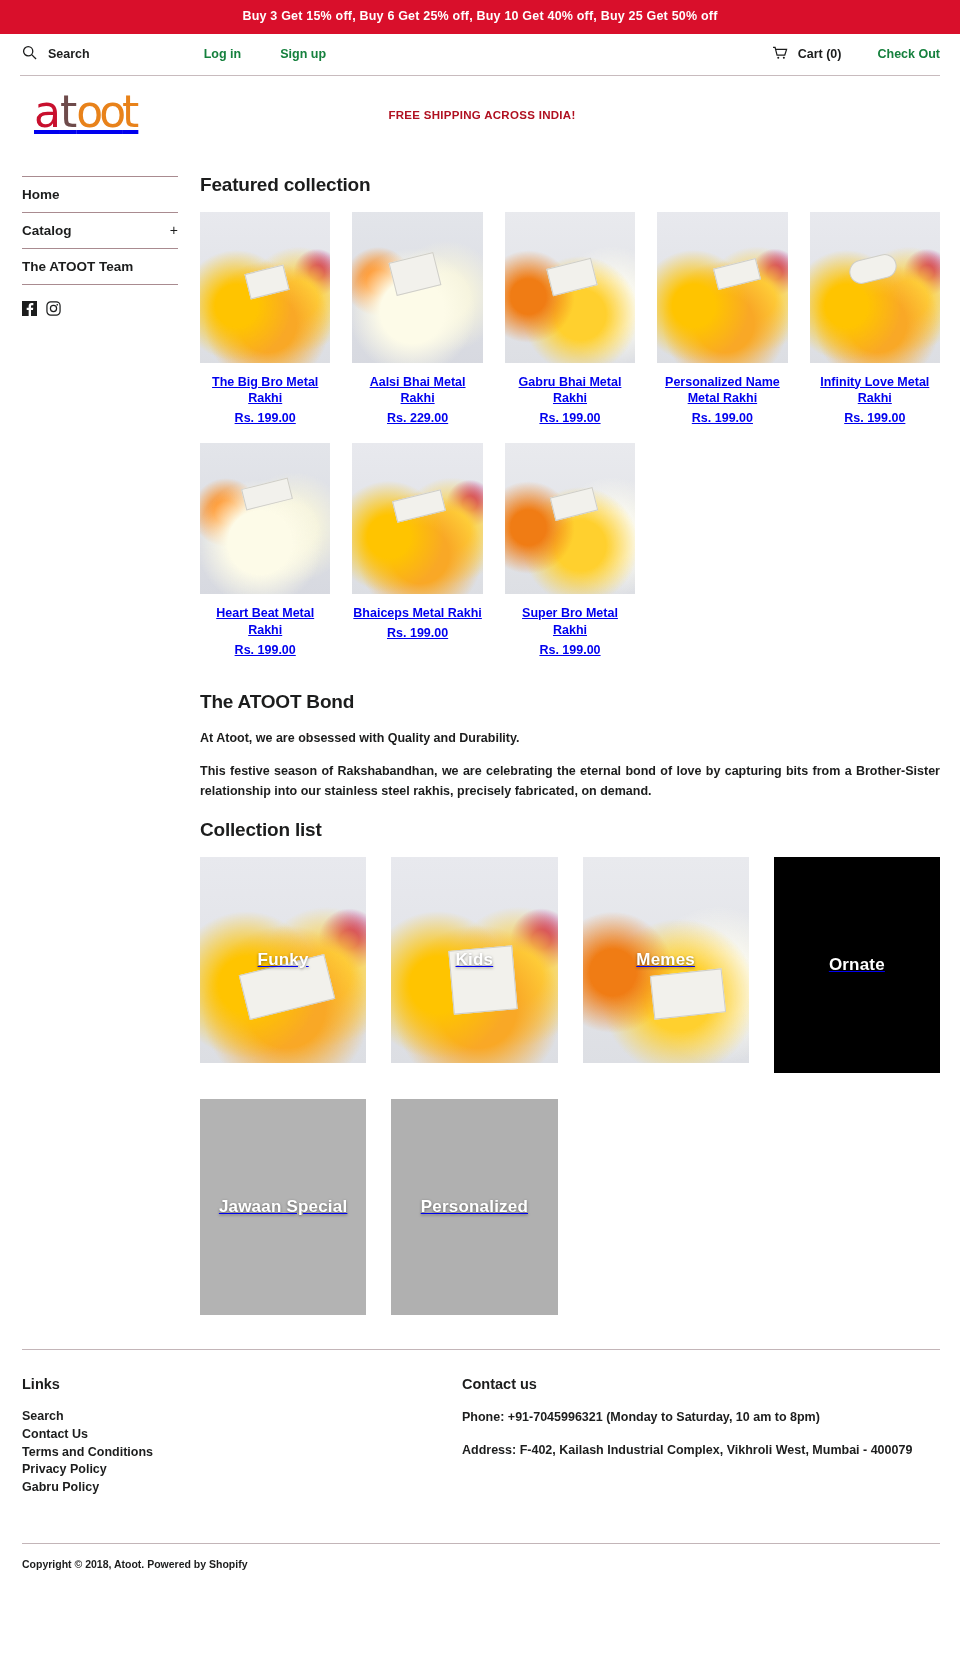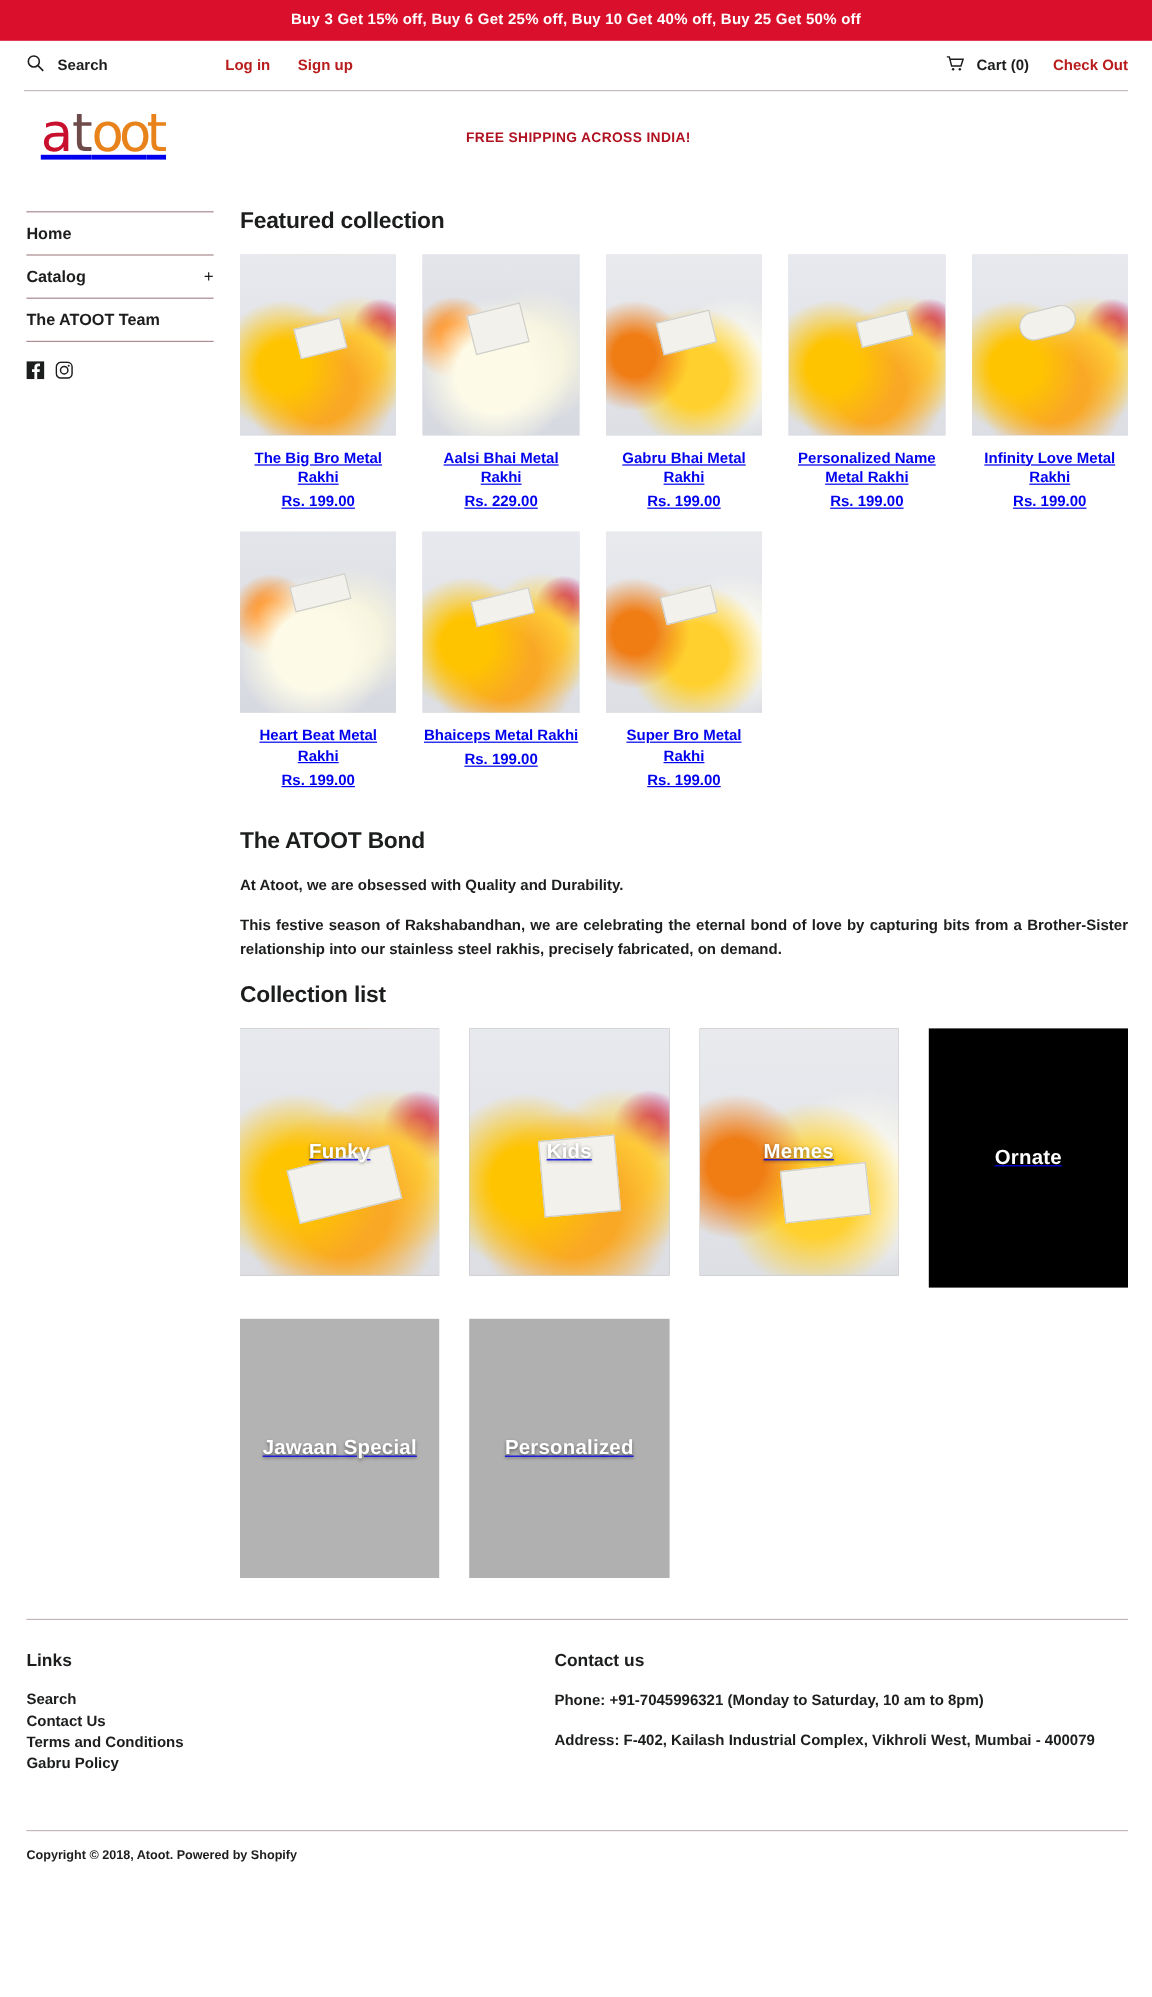--- a/index.html
+++ b/index.html
@@ -25,21 +25,21 @@
 
   
   .utility {
     height: 41px;
     display: flex;
     align-items: center;
     padding: 0 20px 0 22px;
     font-size: 12.5px;
     font-weight: 700;
   }
-  .utility a { color: #b91c1c; text-decoration: none; }
+  .utility a { color: #15803d; text-decoration: none; margin-left: 16px; }
   .util-search { display: flex; align-items: center; gap: 11px; }
   .util-auth { display: flex; align-items: center; gap: 23px; margin-left: 98px; }
   .util-right { margin-left: auto; display: flex; align-items: center; gap: 20px; }
   .util-cart { display: flex; align-items: center; gap: 9px; }
   .rule {
     height: 1px;
     background: #9b8488;
     opacity: .55;
     margin: 0 20px;
   }
@@ -411,20 +411,21 @@
   </div>
 </div>
 
 <div class="footrule"></div>
 <div class="footer">
   <div class="footcol-links">
     <div class="foot-h">Links</div>
     <a href="#" class="foot-link">Search</a>
     <a href="#" class="foot-link">Contact Us</a>
     <a href="#" class="foot-link">Terms and Conditions</a>
+    <a href="#" class="foot-link">Privacy Policy</a>
     <a href="#" class="foot-link">Gabru Policy</a>
   </div>
   <div class="footcol-contact">
     <div class="foot-h">Contact us</div>
     <p class="foot-p">Phone: +91-7045996321 (Monday to Saturday, 10 am to 8pm)</p>
     <p class="foot-p">Address:  F-402, Kailash Industrial Complex, Vikhroli West, Mumbai - 400079</p>
   </div>
 </div>
 <div class="copyrule"></div>
 <div class="copyright">Copyright © 2018, Atoot. Powered by Shopify</div>

